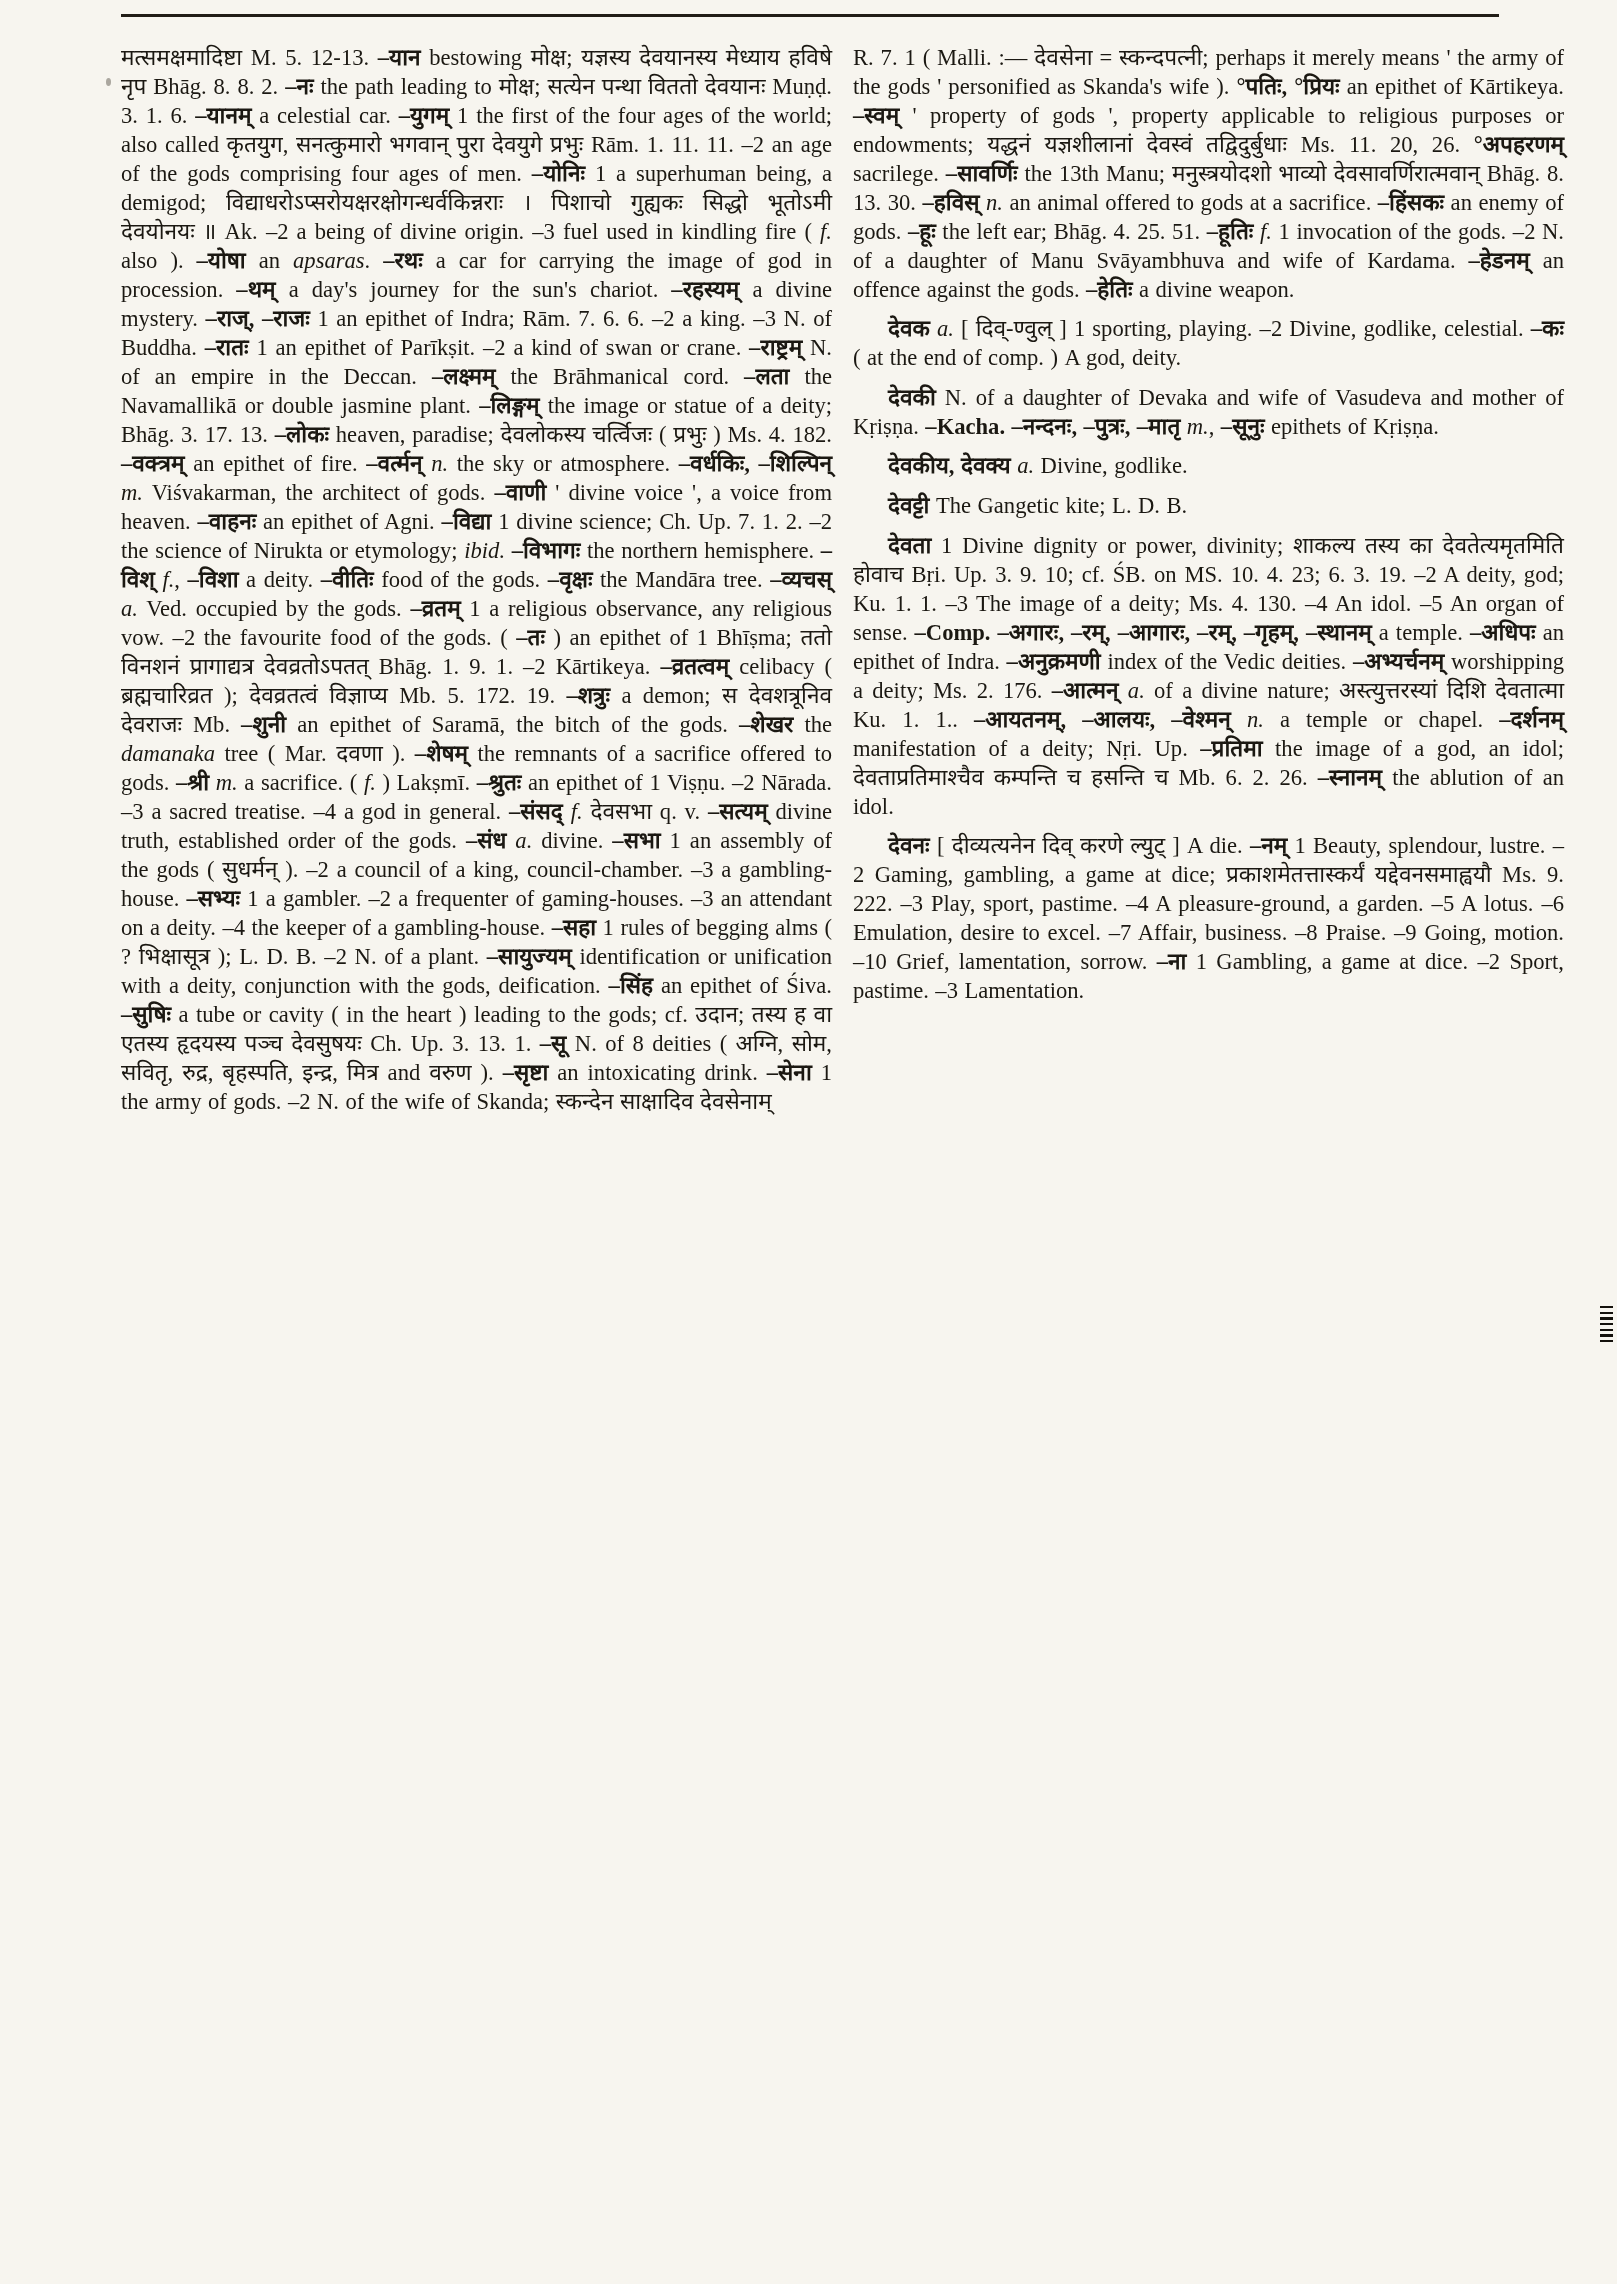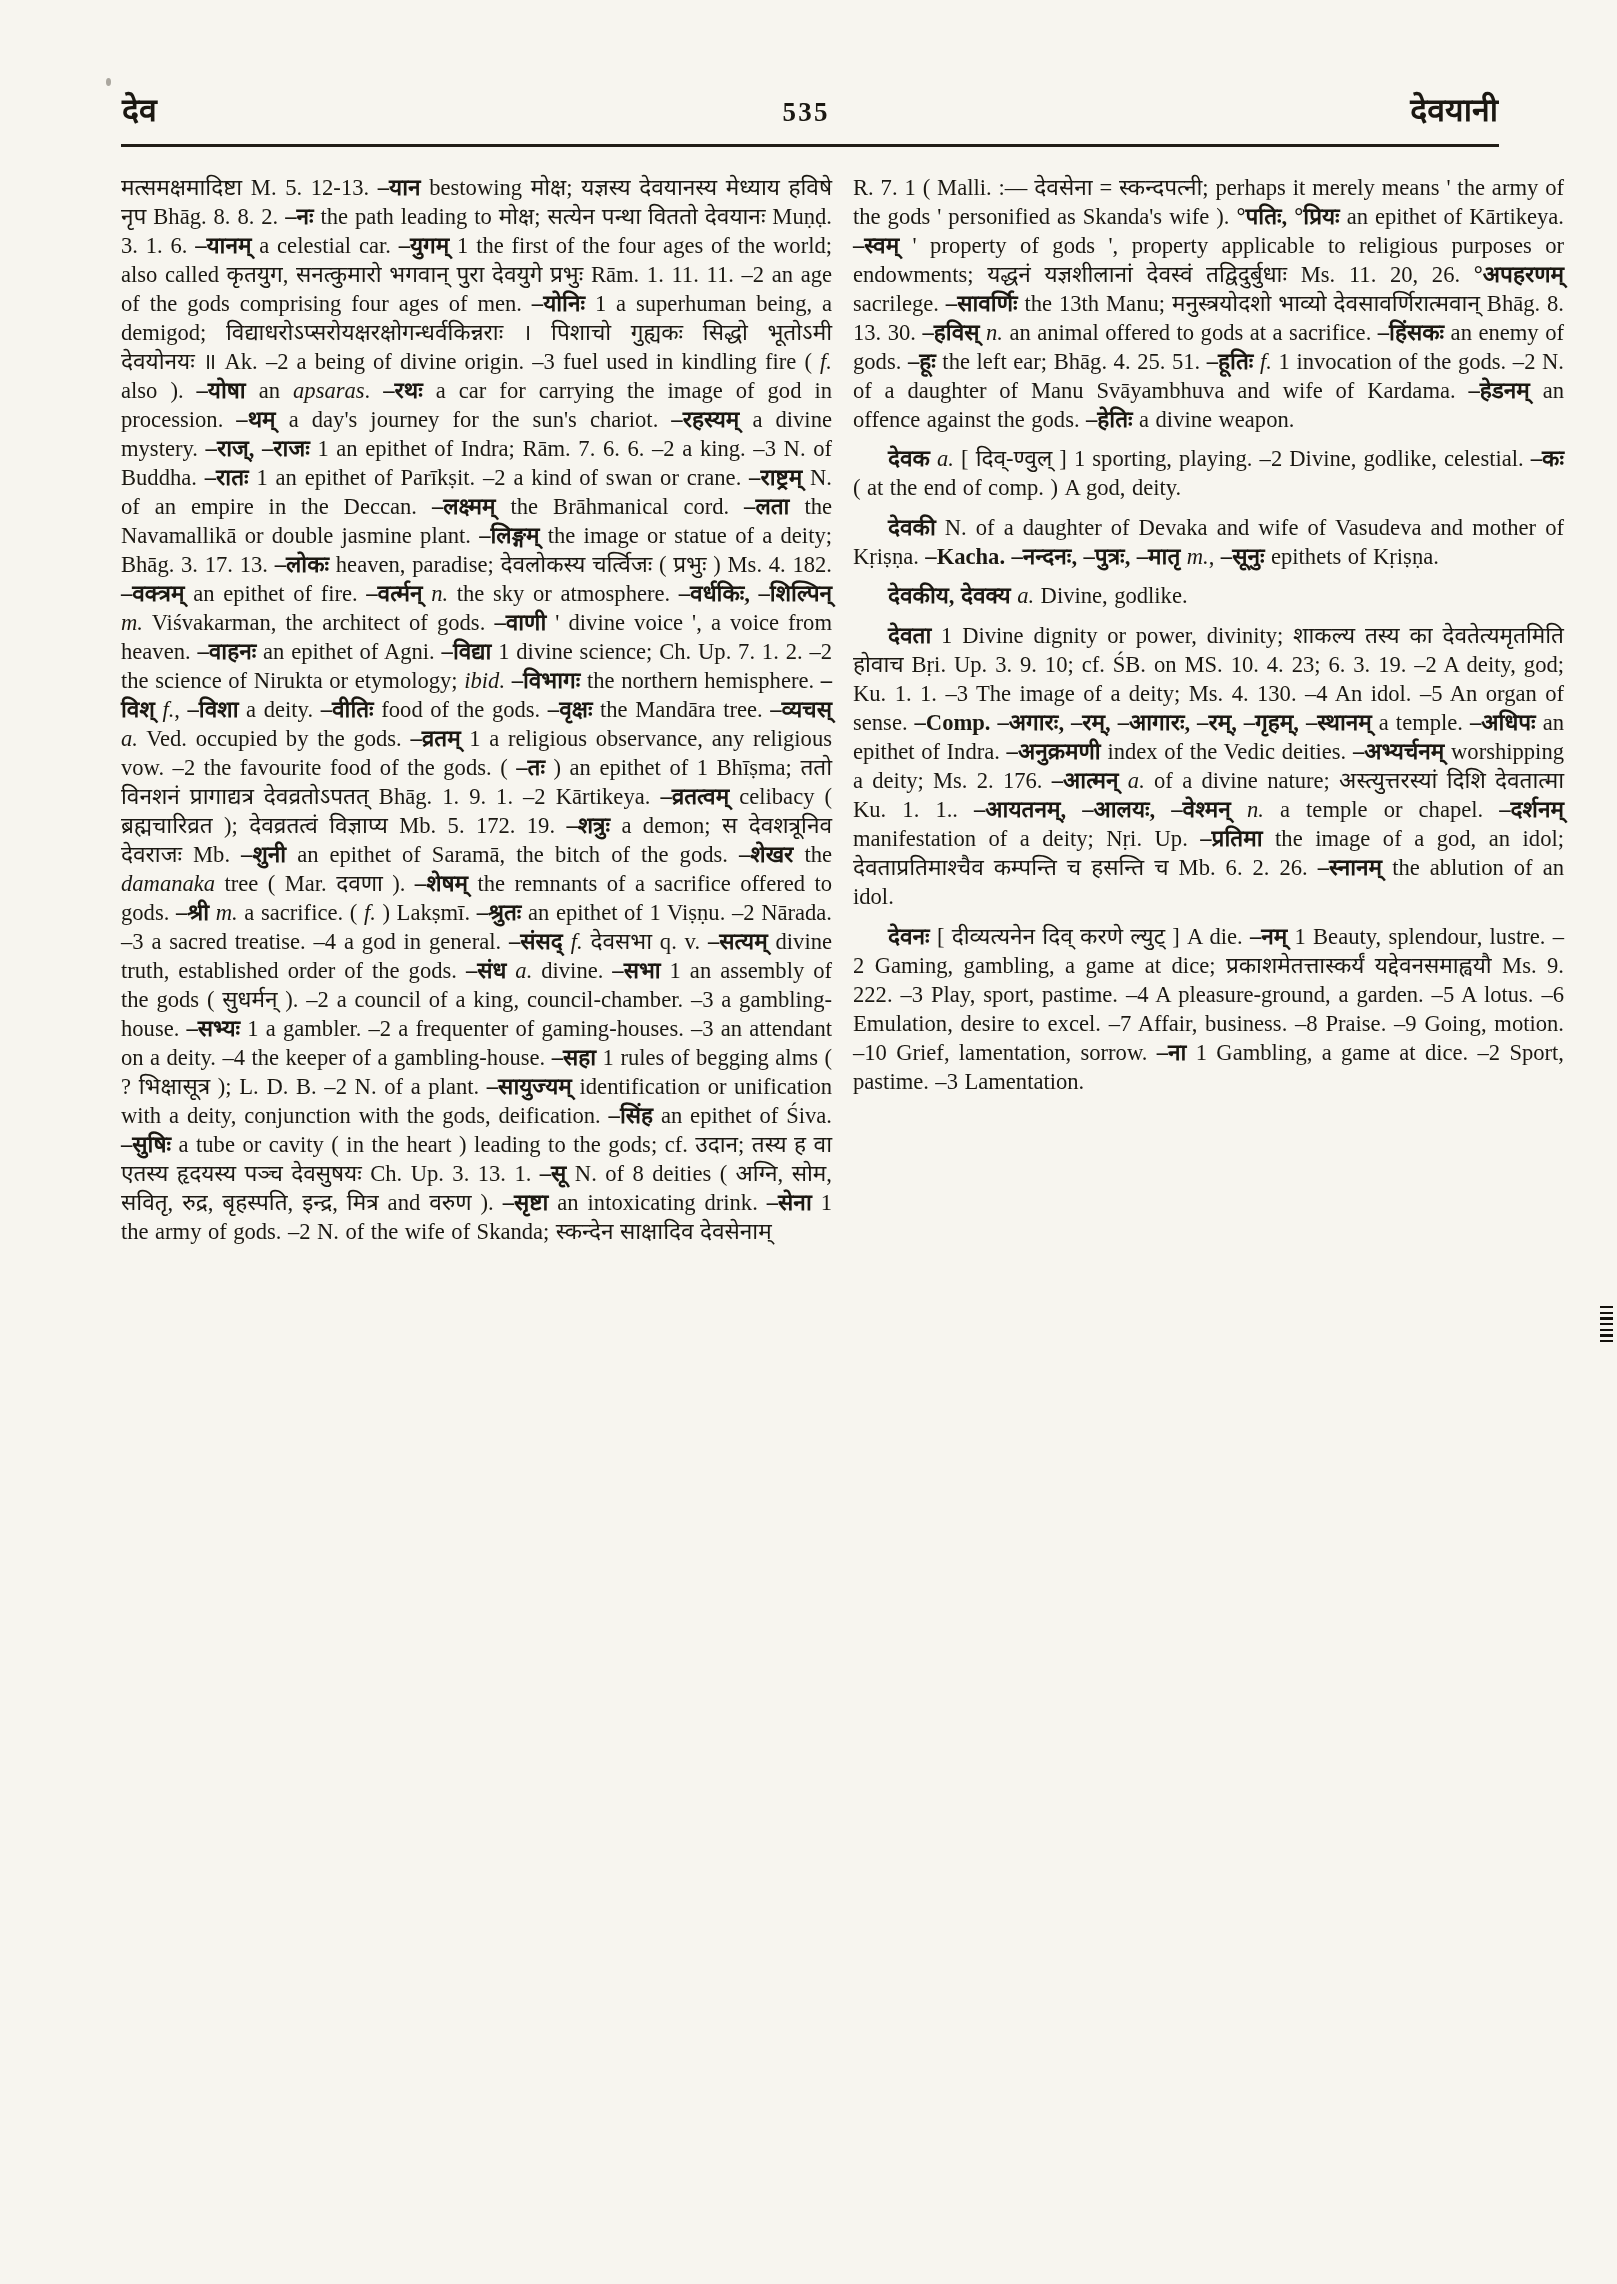--- a/index.html
+++ b/index.html
@@ -69,39 +69,35 @@
     background: repeating-linear-gradient(180deg, #14110c 0 2.3px, rgba(0,0,0,0) 2.3px 5.7px);
   }
 </style>
 </head>
 <body>
 
 <div class="page">
 
   <span class="mark-dot"></span>
 
-  <div class="header">
-    <span class="hw">देव</span>
-    <span class="pgnum">535</span>
-    <span class="hw">देवयानी</span>
-  </div>
 
   <hr class="rule">
 
   <div class="columns">
 
     <div class="col">
       <p class="cont">मत्समक्षमादिष्टा M. 5. 12-13. <b>–यान</b> bestowing मोक्ष; यज्ञस्य देवयानस्य मेध्याय हविषे नृप Bhāg. 8. 8. 2. <b>–नः</b> the path leading to मोक्ष; सत्येन पन्था विततो देवयानः Muṇḍ. 3. 1. 6. <b>–यानम्</b> a celestial car. <b>–युगम्</b> 1 the first of the four ages of the world; also called कृतयुग, सनत्कुमारो भगवान् पुरा देवयुगे प्रभुः Rām. 1. 11. 11. –2 an age of the gods comprising four ages of men. <b>–योनिः</b> 1 a superhuman being, a demigod; विद्याधरोऽप्सरोयक्षरक्षोगन्धर्वकिन्नराः । पिशाचो गुह्यकः सिद्धो भूतोऽमी देवयोनयः ॥ Ak. –2 a being of divine origin. –3 fuel used in kindling fire ( <i>f.</i> also ). <b>–योषा</b> an <i>apsaras</i>. <b>–रथः</b> a car for carrying the image of god in procession. <b>–थम्</b> a day's journey for the sun's chariot. <b>–रहस्यम्</b> a divine mystery. <b>–राज्, –राजः</b> 1 an epithet of Indra; Rām. 7. 6. 6. –2 a king. –3 N. of Buddha. <b>–रातः</b> 1 an epithet of Parīkṣit. –2 a kind of swan or crane. <b>–राष्ट्रम्</b> N. of an empire in the Deccan. <b>–लक्ष्मम्</b> the Brāhmanical cord. <b>–लता</b> the Navamallikā or double jasmine plant. <b>–लिङ्गम्</b> the image or statue of a deity; Bhāg. 3. 17. 13. <b>–लोकः</b> heaven, paradise; देवलोकस्य चर्त्विजः ( प्रभुः ) Ms. 4. 182. <b>–वक्त्रम्</b> an epithet of fire. <b>–वर्त्मन्</b> <i>n.</i> the sky or atmosphere. <b>–वर्धकिः, –शिल्पिन्</b> <i>m.</i> Viśvakarman, the architect of gods. <b>–वाणी</b> ' divine voice ', a voice from heaven. <b>–वाहनः</b> an epithet of Agni. <b>–विद्या</b> 1 divine science; Ch. Up. 7. 1. 2. –2 the science of Nirukta or etymology; <i>ibid.</i> <b>–विभागः</b> the northern hemisphere. <b>–विश्</b> <i>f.</i>, <b>–विशा</b> a deity. <b>–वीतिः</b> food of the gods. <b>–वृक्षः</b> the Mandāra tree. <b>–व्यचस्</b> <i>a.</i> Ved. occupied by the gods. <b>–व्रतम्</b> 1 a religious observance, any religious vow. –2 the favourite food of the gods. ( <b>–तः</b> ) an epithet of 1 Bhīṣma; ततो विनशनं प्रागाद्यत्र देवव्रतोऽपतत् Bhāg. 1. 9. 1. –2 Kārtikeya. <b>–व्रतत्वम्</b> celibacy ( ब्रह्मचारिव्रत ); देवव्रतत्वं विज्ञाप्य Mb. 5. 172. 19. <b>–शत्रुः</b> a demon; स देवशत्रूनिव देवराजः Mb. <b>–शुनी</b> an epithet of Saramā, the bitch of the gods. <b>–शेखर</b> the <i>damanaka</i> tree ( Mar. दवणा ). <b>–शेषम्</b> the remnants of a sacrifice offered to gods. <b>–श्री</b> <i>m.</i> a sacrifice. ( <i>f.</i> ) Lakṣmī. <b>–श्रुतः</b> an epithet of 1 Viṣṇu. –2 Nārada. –3 a sacred treatise. –4 a god in general. <b>–संसद्</b> <i>f.</i> देवसभा q. v. <b>–सत्यम्</b> divine truth, established order of the gods. <b>–संध</b> <i>a.</i> divine. <b>–सभा</b> 1 an assembly of the gods ( सुधर्मन् ). –2 a council of a king, council-chamber. –3 a gambling-house. <b>–सभ्यः</b> 1 a gambler. –2 a frequenter of gaming-houses. –3 an attendant on a deity. –4 the keeper of a gambling-house. <b>–सहा</b> 1 rules of begging alms ( ? भिक्षासूत्र ); L. D. B. –2 N. of a plant. <b>–सायुज्यम्</b> identification or unification with a deity, conjunction with the gods, deification. <b>–सिंह</b> an epithet of Śiva. <b>–सुषिः</b> a tube or cavity ( in the heart ) leading to the gods; cf. उदान; तस्य ह वा एतस्य हृदयस्य पञ्च देवसुषयः Ch. Up. 3. 13. 1. <b>–सू</b> N. of 8 deities ( अग्नि, सोम, सवितृ, रुद्र, बृहस्पति, इन्द्र, मित्र and वरुण ). <b>–सृष्टा</b> an intoxicating drink. <b>–सेना</b> 1 the army of gods. –2 N. of the wife of Skanda; स्कन्देन साक्षादिव देवसेनाम्</p>
     </div>
 
     <div class="col">
       <p class="cont">R. 7. 1 ( Malli. :— देवसेना = स्कन्दपत्नी; perhaps it merely means ' the army of the gods ' personified as Skanda's wife ). <b>°पतिः, °प्रियः</b> an epithet of Kārtikeya. <b>–स्वम्</b> ' property of gods ', property applicable to religious purposes or endowments; यद्धनं यज्ञशीलानां देवस्वं तद्विदुर्बुधाः Ms. 11. 20, 26. <b>°अपहरणम्</b> sacrilege. <b>–सावर्णिः</b> the 13th Manu; मनुस्त्रयोदशो भाव्यो देवसावर्णिरात्मवान् Bhāg. 8. 13. 30. <b>–हविस्</b> <i>n.</i> an animal offered to gods at a sacrifice. <b>–हिंसकः</b> an enemy of gods. <b>–हूः</b> the left ear; Bhāg. 4. 25. 51. <b>–हूतिः</b> <i>f.</i> 1 invocation of the gods. –2 N. of a daughter of Manu Svāyambhuva and wife of Kardama. <b>–हेडनम्</b> an offence against the gods. <b>–हेतिः</b> a divine weapon.</p>
       <p class="entry"><b>देवक</b> <i>a.</i> [ दिव्-ण्वुल् ] 1 sporting, playing. –2 Divine, godlike, celestial. <b>–कः</b> ( at the end of comp. ) A god, deity.</p>
       <p class="entry"><b>देवकी</b> N. of a daughter of Devaka and wife of Vasudeva and mother of Kṛiṣṇa. <b>–Kacha. –नन्दनः, –पुत्रः, –मातृ</b> <i>m.</i>, <b>–सूनुः</b> epithets of Kṛiṣṇa.</p>
       <p class="entry"><b>देवकीय, देवक्य</b> <i>a.</i> Divine, godlike.</p>
+      <p class="entry"><b>देवट्टी</b> The Gangetic kite; L. D. B.</p>
       <p class="entry"><b>देवता</b> 1 Divine dignity or power, divinity; शाकल्य तस्य का देवतेत्यमृतमिति होवाच Bṛi. Up. 3. 9. 10; cf. ŚB. on MS. 10. 4. 23; 6. 3. 19. –2 A deity, god; Ku. 1. 1. –3 The image of a deity; Ms. 4. 130. –4 An idol. –5 An organ of sense. <b>–Comp. –अगारः, –रम्, –आगारः, –रम्, –गृहम्, –स्थानम्</b> a temple. <b>–अधिपः</b> an epithet of Indra. <b>–अनुक्रमणी</b> index of the Vedic deities. <b>–अभ्यर्चनम्</b> worshipping a deity; Ms. 2. 176. <b>–आत्मन्</b> <i>a.</i> of a divine nature; अस्त्युत्तरस्यां दिशि देवतात्मा Ku. 1. 1.. <b>–आयतनम्, –आलयः, –वेश्मन्</b> <i>n.</i> a temple or chapel. <b>–दर्शनम्</b> manifestation of a deity; Nṛi. Up. <b>–प्रतिमा</b> the image of a god, an idol; देवताप्रतिमाश्चैव कम्पन्ति च हसन्ति च Mb. 6. 2. 26. <b>–स्नानम्</b> the ablution of an idol.</p>
       <p class="entry"><b>देवनः</b> [ दीव्यत्यनेन दिव् करणे ल्युट् ] A die. <b>–नम्</b> 1 Beauty, splendour, lustre. –2 Gaming, gambling, a game at dice; प्रकाशमेतत्तास्कर्यं यद्देवनसमाह्वयौ Ms. 9. 222. –3 Play, sport, pastime. –4 A pleasure-ground, a garden. –5 A lotus. –6 Emulation, desire to excel. –7 Affair, business. –8 Praise. –9 Going, motion. –10 Grief, lamentation, sorrow. <b>–ना</b> 1 Gambling, a game at dice. –2 Sport, pastime. –3 Lamentation.</p>
     </div>
 
   </div>
 
   <span class="mark-barcode"></span>
 
 </div>
 

